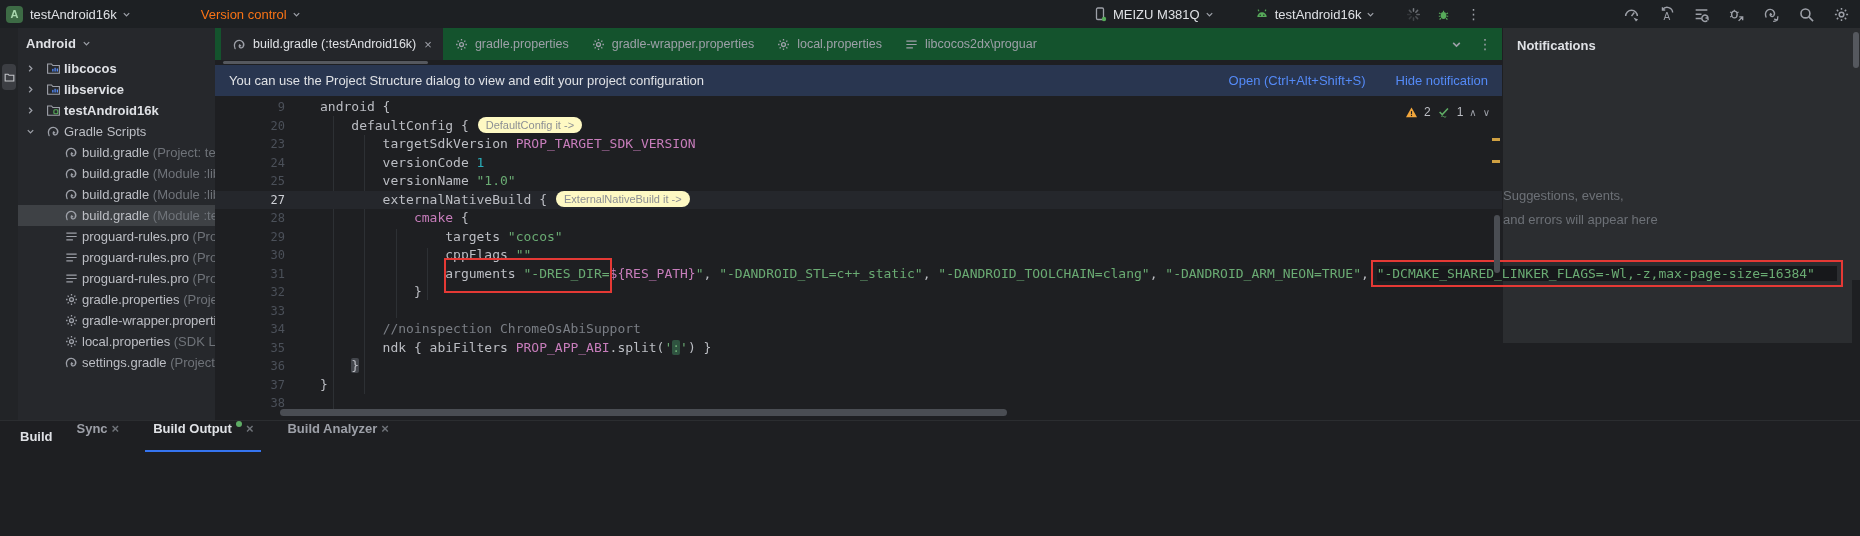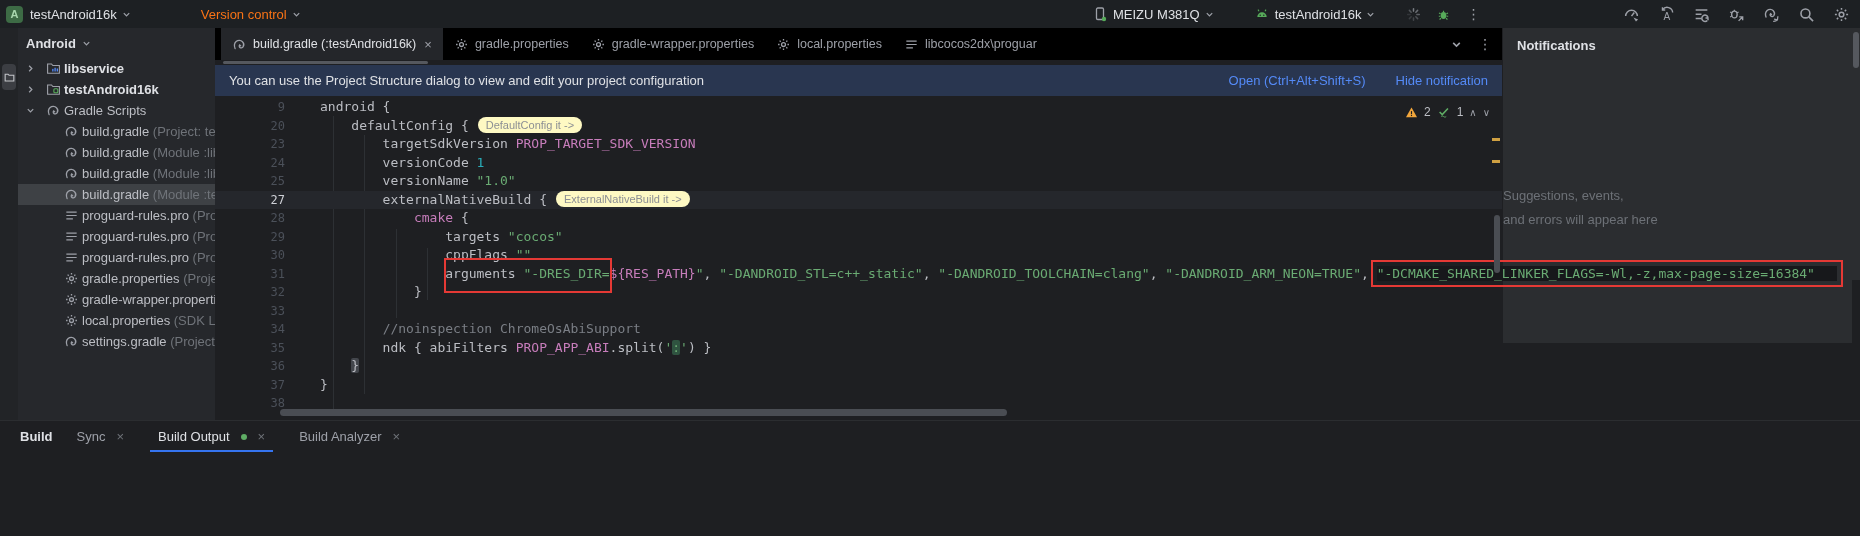--- a/index.html
+++ b/index.html
@@ -29,21 +29,21 @@
   #proj-header{display:flex;align-items:center;gap:6px;height:30px;padding-left:8px;font-weight:bold;color:#dfe1e5;}
   .tree-row{position:relative;display:flex;align-items:center;height:21px;white-space:nowrap;}
   .tree-row.selected{background:#3e4145;}
   .tr-chev{position:absolute;left:8px;width:10px;}
   .tr-icon{position:absolute;display:flex;}
   .tr-label{position:absolute;color:#bcbec4;}
   .tr-label b{color:#dfe1e5;}
   .tr-sub{color:#6f7379;}
   
   #editor-zone{position:absolute;left:215px;top:28px;width:1287px;height:392px;z-index:3;}
-  #tabstrip{position:absolute;left:0;top:0;width:1287px;height:32px;background:#000000;display:flex;align-items:flex-start;padding-left:6px;box-sizing:border-box;}
+  #tabstrip{position:absolute;left:0;top:0;width:1287px;height:32px;background:#14532d;display:flex;align-items:flex-start;padding-left:6px;box-sizing:border-box;}
   .ed-tab{display:flex;align-items:center;gap:6px;height:32px;padding:0 11px;color:#9da0a8;font-size:12.5px;white-space:nowrap;}
   .ed-tab.active{background:#24262a;color:#dfe1e5;}
   .tab-close{color:#9da0a8;font-size:13px;margin-left:2px;}
   #strip-ctl{position:absolute;right:10px;top:0;height:32px;display:flex;align-items:center;gap:16px;}
   #tab-scrollbar{position:absolute;left:8px;top:33px;width:205px;height:3px;border-radius:2px;background:#55585e;}
   #banner{position:absolute;left:0;top:37px;width:1287px;height:31px;background:#293650;display:flex;align-items:center;box-sizing:border-box;padding-left:14px;}
   #banner-links{position:absolute;right:14px;display:flex;gap:30px;}
   .banner-link{color:#548af7;}
   
   #ed-body{position:absolute;left:0;top:67px;width:1287px;padding-top:3px;}
@@ -71,21 +71,21 @@
   #notif-panel{position:absolute;left:1502px;top:28px;width:350px;height:315px;background:#2b2d30;z-index:1;
                border-left:1px solid #1e1f22;box-sizing:border-box;}
   #notif-title{position:absolute;left:14px;top:10px;font-weight:bold;color:#dfe1e5;}
   .notif-empty{position:absolute;width:100%;text-align:left;color:#6d7177;}
   #right-strip{position:absolute;left:1852px;top:28px;width:8px;height:252px;background:#2b2d30;}
   #win-thumb{position:absolute;left:1853px;top:32px;width:6px;height:36px;background:#55585e;border-radius:3px;z-index:2;}
   
   #bottom-bar{position:absolute;left:0;top:420px;width:1860px;height:32px;background:#1e1f22;
               border-top:1px solid #2b2d30;box-sizing:border-box;display:flex;align-items:center;z-index:6;}
   #bw-title{font-weight:bold;color:#dfe1e5;margin-left:20px;}
-  .bt-tab{position:relative;display:flex;align-items:center;gap:11px;height:31px;padding:0 10px;color:#9da0a8;margin-left:14px;}
+  .bt-tab{position:relative;display:flex;align-items:flex-start;gap:4px;height:31px;padding:0 10px;color:#9da0a8;margin-left:14px;font-weight:bold;}
   .bt-tab.active{color:#dfe1e5;}
   .bt-tab.active::after{content:"";position:absolute;left:2px;right:2px;bottom:0;height:2px;background:#3574f0;}
   .bt-dot{width:6px;height:6px;border-radius:50%;background:#5fad65;}
   .bt-close{color:#6f7379;font-size:13px;}
 </style>
 </head>
 <body>
 
 <div id="root">
 
@@ -252,20 +252,38 @@
           <span class="tr-icon" style="left: 28px;">
             <svg width="15" height="15" viewBox="0 0 16 16">
               <path fill="none" stroke="#9da0a8" stroke-width="1.2" d="M1.7 3.2h4.2l1.4 1.6h7v8.2H1.7z"></path>
               <g fill="#548af7">
                 <rect x="6.6" y="8.4" width="1.4" height="2.8"></rect>
                 <rect x="9" y="7.2" width="1.4" height="4"></rect>
                 <rect x="11.4" y="8" width="1.4" height="3.2"></rect>
               </g>
             </svg>
           </span>
+          <span class="tr-label" style="left: 46px;"><b>libcocos</b></span>
+        </div>
+        <div class="tree-row">
+          <span class="tr-chev">
+            <svg width="9" height="9" viewBox="0 0 10 10">
+              <path d="M3.5 2l3 3-3 3" stroke="#9da0a8" fill="none" stroke-width="1.4"></path>
+            </svg>
+          </span>
+          <span class="tr-icon" style="left: 28px;">
+            <svg width="15" height="15" viewBox="0 0 16 16">
+              <path fill="none" stroke="#9da0a8" stroke-width="1.2" d="M1.7 3.2h4.2l1.4 1.6h7v8.2H1.7z"></path>
+              <g fill="#548af7">
+                <rect x="6.6" y="8.4" width="1.4" height="2.8"></rect>
+                <rect x="9" y="7.2" width="1.4" height="4"></rect>
+                <rect x="11.4" y="8" width="1.4" height="3.2"></rect>
+              </g>
+            </svg>
+          </span>
           <span class="tr-label" style="left: 46px;"><b>libservice</b></span>
         </div>
         <div class="tree-row">
           <span class="tr-chev">
             <svg width="9" height="9" viewBox="0 0 10 10">
               <path d="M3.5 2l3 3-3 3" stroke="#9da0a8" fill="none" stroke-width="1.4"></path>
             </svg>
           </span>
           <span class="tr-icon" style="left: 28px;">
             <svg width="15" height="15" viewBox="0 0 16 16">

